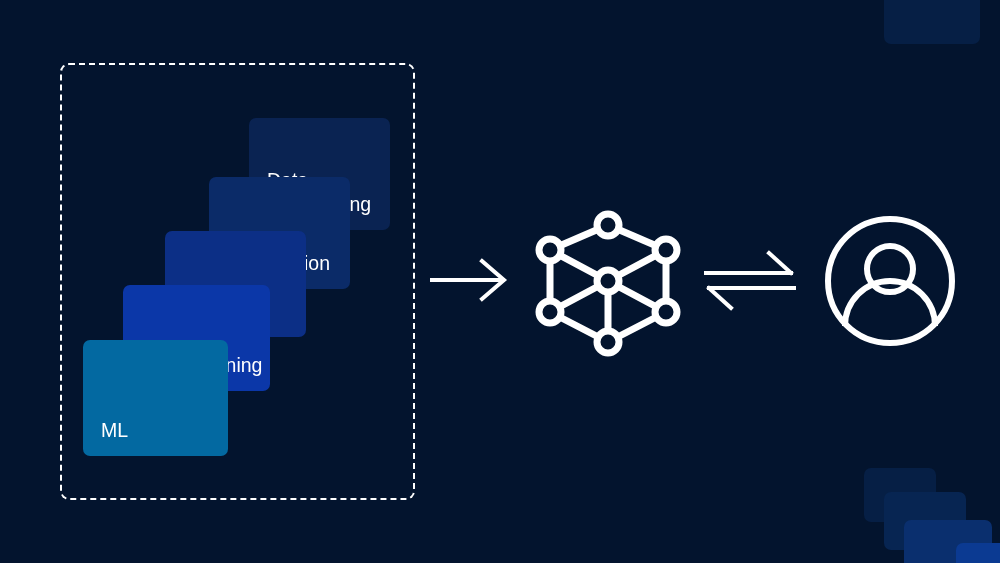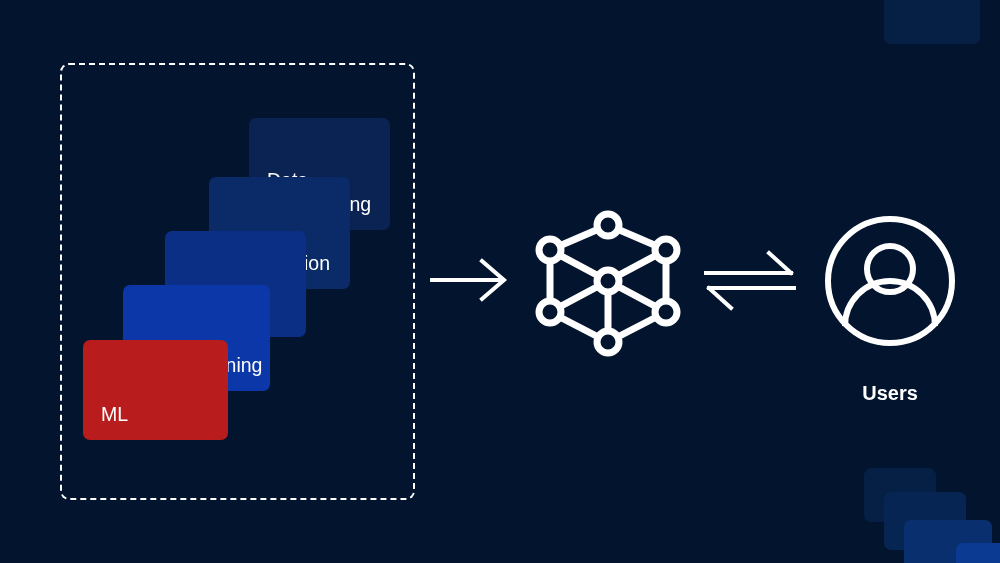--- a/index.html
+++ b/index.html
@@ -83,21 +83,21 @@
 
   <div id="dashed-frame" style="left: 60px; top: 63px; width: 355px; height: 437px; border-color: rgb(255, 255, 255);"></div>
 
   <div id="cards-layer">
       <div class="card" style="left: 249px; top: 118px; width: 141px; height: 112px; background: rgb(10, 35, 82); z-index: 1;"><span>Data
 Engineering</span></div>
       <div class="card" style="left: 209px; top: 177px; width: 141px; height: 112px; background: rgb(11, 43, 104); z-index: 2;"><span>Intent
 Recognition</span></div>
       <div class="card" style="left: 165px; top: 231px; width: 141px; height: 106px; background: rgb(12, 47, 134); z-index: 3;"><span>NLP</span></div>
       <div class="card" style="left: 123px; top: 285px; width: 147px; height: 106px; background: rgb(11, 55, 168); z-index: 4;"><span>Deep learning</span></div>
-      <div class="card" style="left: 83px; top: 340px; width: 145px; height: 100px; background: #b91c1c; z-index: 5;"><span>ML</span></div>
+      <div class="card" style="left: 83px; top: 340px; width: 145px; height: 116px; background: #0369a1; z-index: 5;"><span>ML</span></div>
     </div>
 
   <svg class="arrow-svg" id="arrow-input" width="80" height="44" viewBox="0 0 80 44" style="left: 430px; top: 258px;">
     <line x1="0" y1="22" x2="72" y2="22" stroke="#ffffff" stroke-width="4"></line>
     <polyline points="52,3 74,22 52,41" fill="none" stroke="#ffffff" stroke-width="4" stroke-linecap="square" stroke-linejoin="miter"></polyline>
   </svg>
 
   <svg class="icon-svg" id="model-icon" width="140" height="146" viewBox="0 0 140 146" style="left: 538px; top: 208px;">
     <g stroke="#ffffff" stroke-width="7" fill="none" stroke-linecap="round">
 
@@ -136,15 +136,14 @@
     </g>
   </svg>
 
   <svg class="icon-svg" id="users-icon" width="134" height="134" viewBox="0 0 134 134" style="left: 823px; top: 214px;">
     <circle cx="67" cy="67" r="62" fill="none" stroke="#ffffff" stroke-width="6"></circle>
     <circle cx="67" cy="55" r="23" fill="none" stroke="#ffffff" stroke-width="6"></circle>
     <path d="M 22 112 A 45 45 0 0 1 112 112" fill="none" stroke="#ffffff" stroke-width="6" stroke-linecap="butt"></path>
   </svg>
 
 
-  <div class="caption" id="caption-users" style="left:790px; top:379px; width:200px;">Users</div>
 
 </div>
 
 </body></html>

